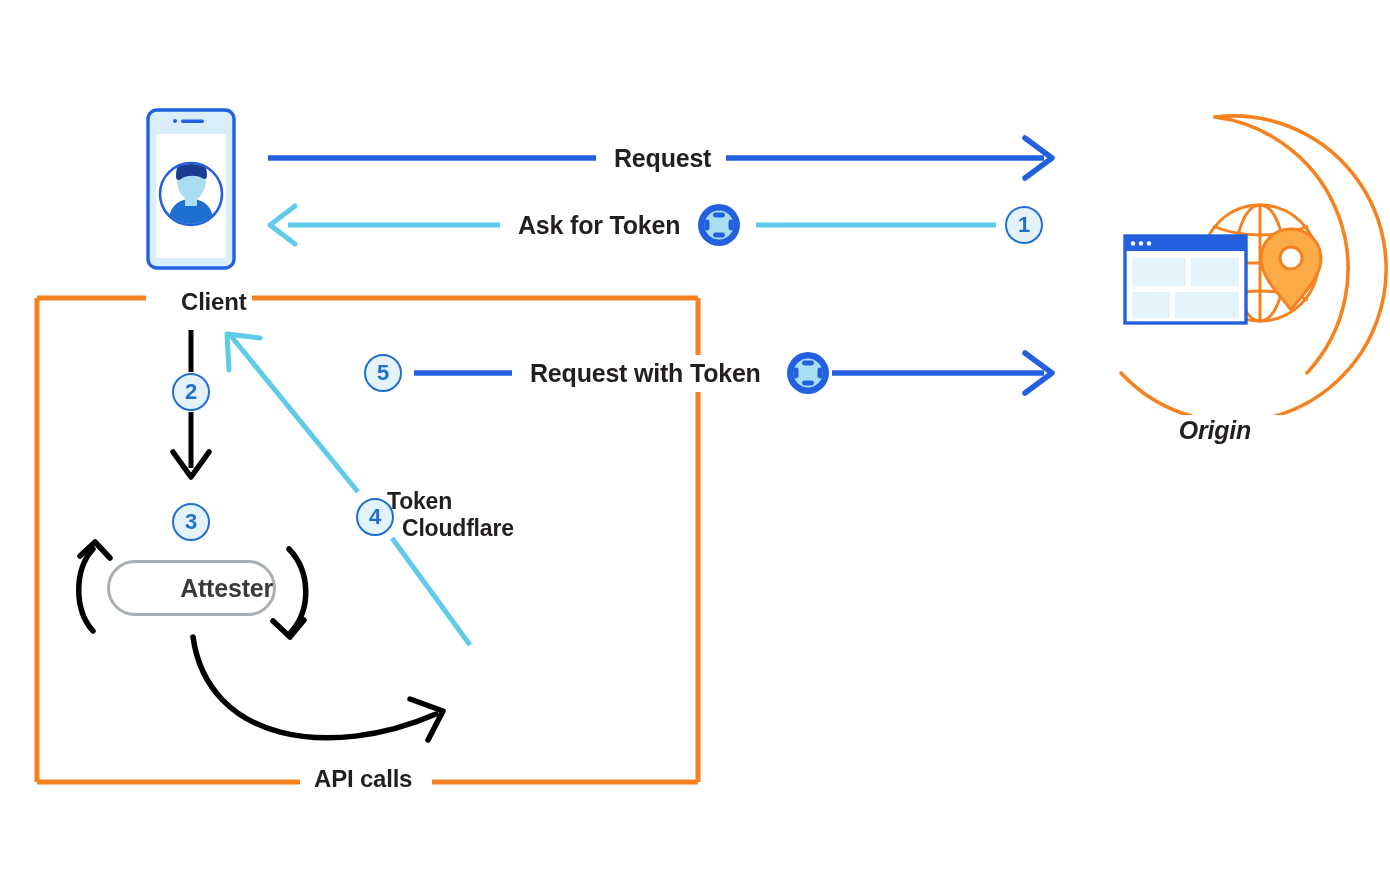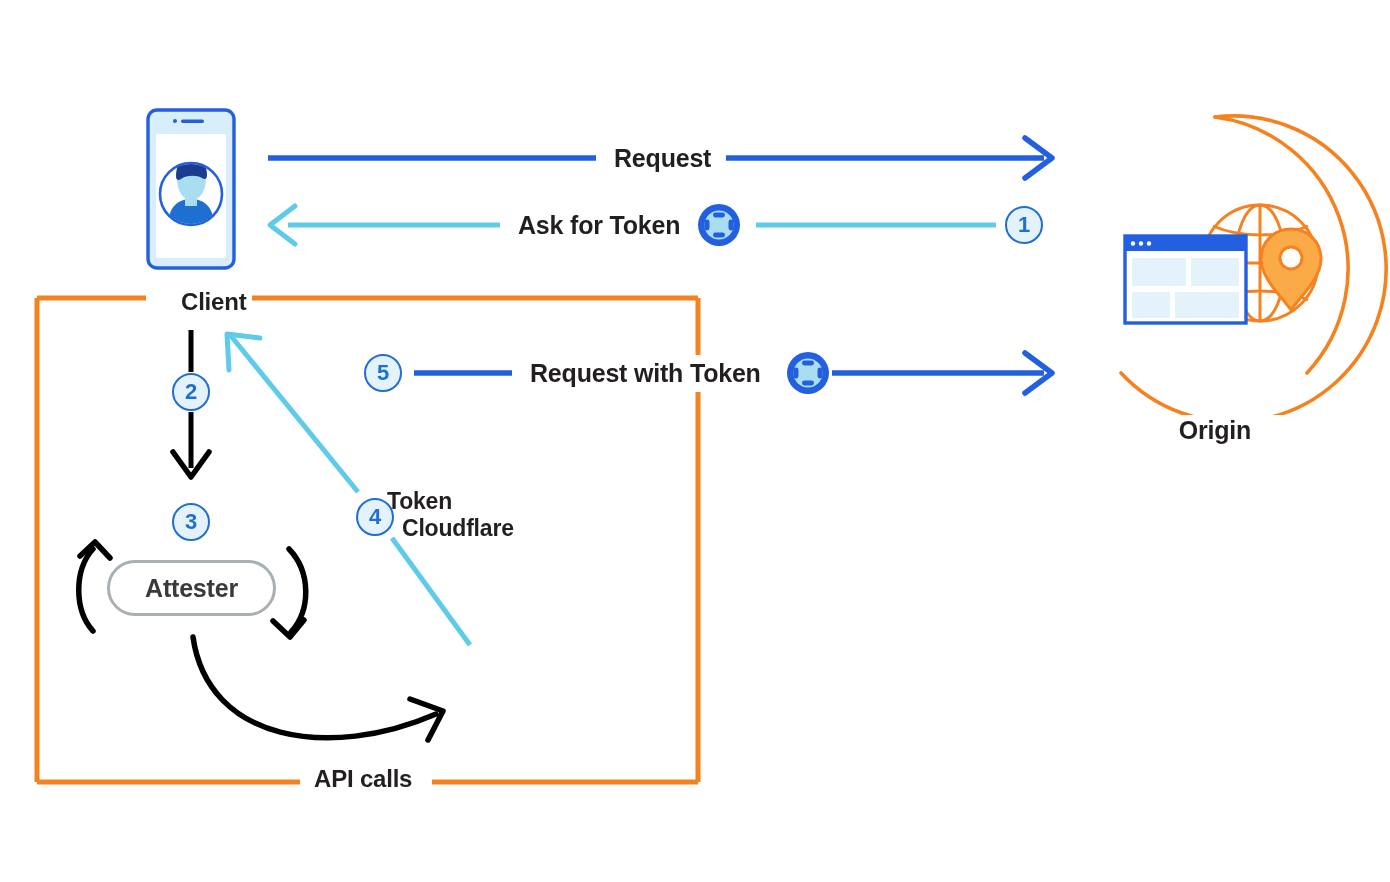--- a/index.html
+++ b/index.html
@@ -64,21 +64,21 @@
     align-items: center;
     justify-content: center;
     box-sizing: border-box;
     font-family: "Liberation Sans", sans-serif;
   }
   .pill {
     position: absolute;
     box-sizing: border-box;
     display: flex;
     align-items: center;
-    justify-content: center;
+    justify-content: flex-end;
     border-radius: 999px;
     background: #ffffff;
     font-size: 25px;
     font-weight: bold;
     color: #3a3a3a;
     letter-spacing: -0.2px;
   }
   .pill-attester {
     border: 3px solid #a8b0b4;
   }
@@ -234,21 +234,21 @@
 
   <div class="lbl lbl-flow" style="left:510px; top:211px; padding:0 8px;">Ask for Token</div>
 
   <div class="lbl lbl-node" style="left:156px; top:289px; padding:0 6px;margin-left:19px;">Client</div>
 
   <div class="lbl lbl-node" style="left:306px; top:766px; padding:0 8px;">API calls</div>
 
   <div class="lbl lbl-small" style="left:387px; top:489px;">Token</div>
   <div class="lbl lbl-small" style="left:402px; top:516px;">Cloudflare</div>
 
-  <div class="lbl lbl-origin" style="left:1115px; top:415px;">Origin</div>
+  <div class="lbl lbl-origin" style="left:1115px; top:415px;font-style:italic;">Origin</div>
 
   <div class="pill pill-attester" style="left:107px; top:560px; width:169px; height:56px;">
     <span>Attester</span>
   </div>
 
 
   <div class="numcircle" style="left:1005px; top:206px;">1</div>
 
   <div class="numcircle" style="left:172px; top:373px;">2</div>
 

